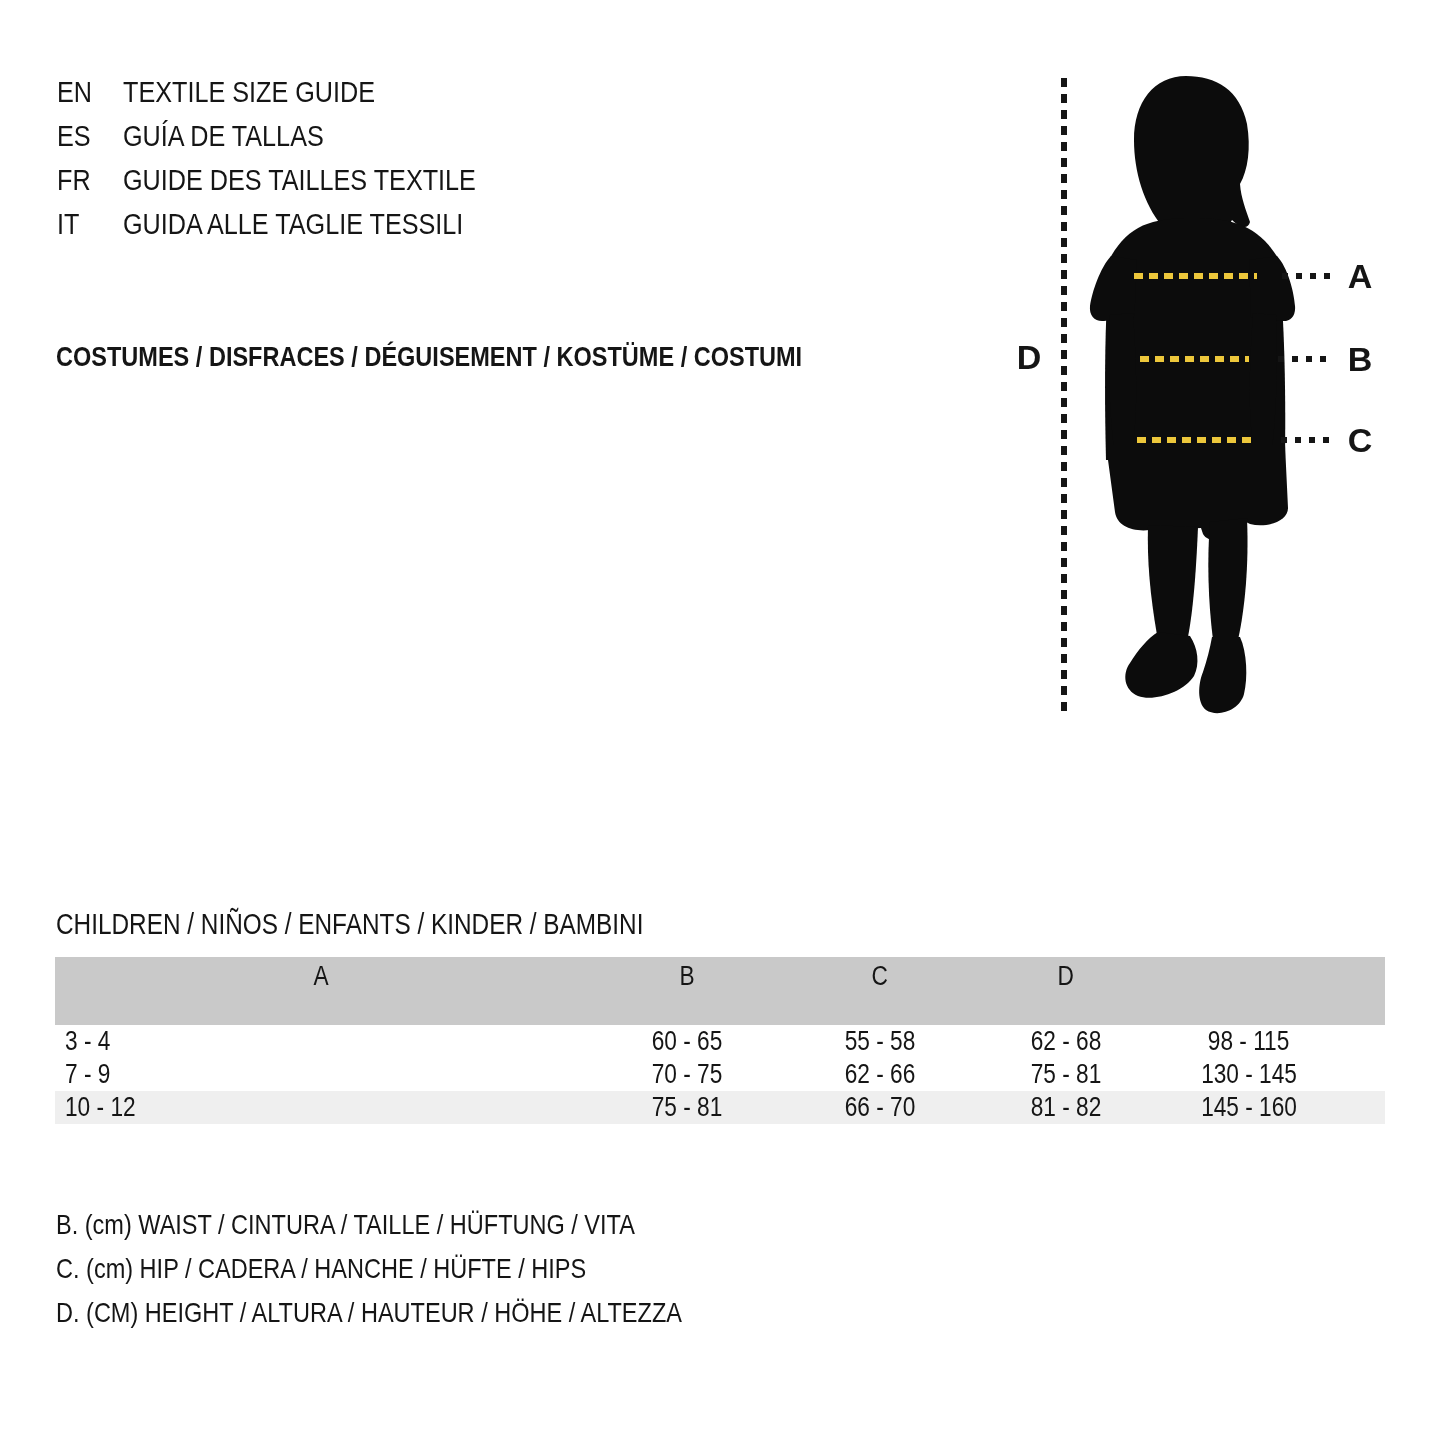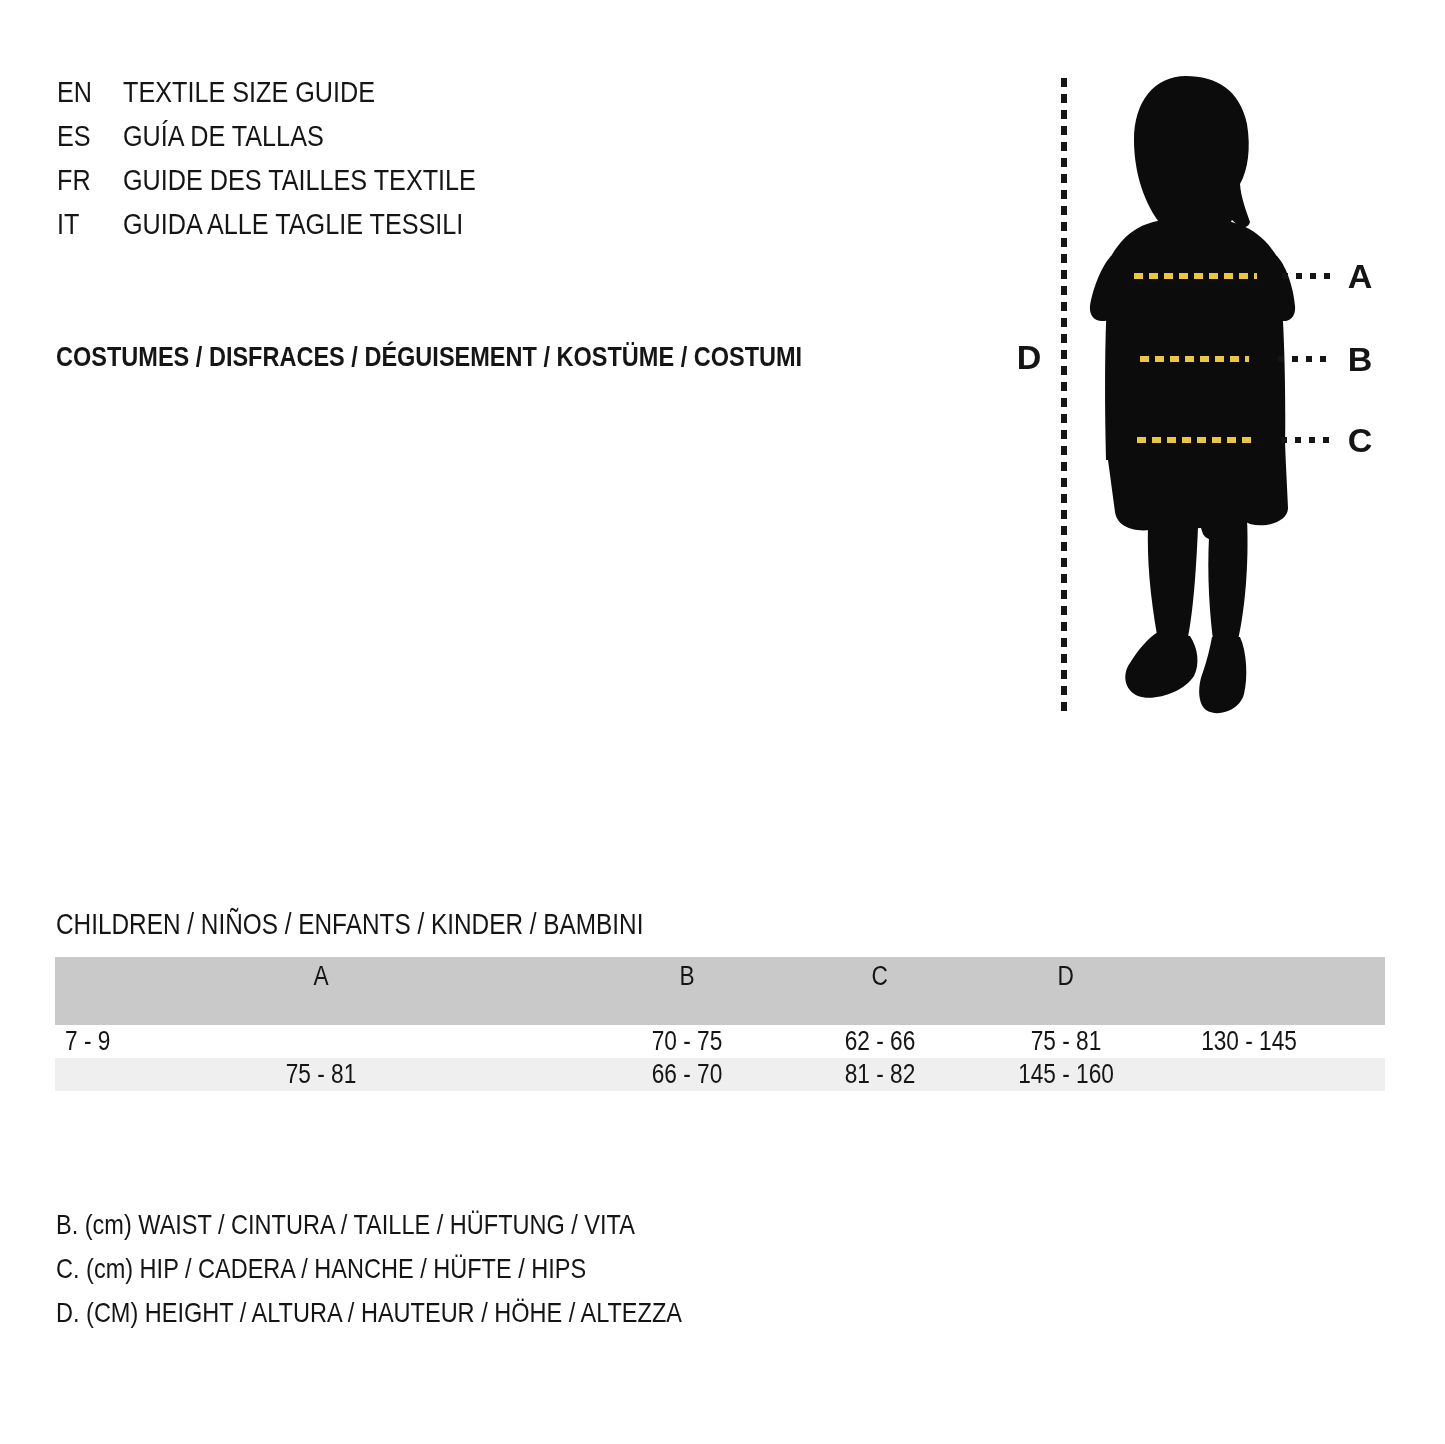--- a/index.html
+++ b/index.html
@@ -123,28 +123,37 @@
   <div class="size-table">
     <div class="thead">
       <div class="th-col"><span class="cxc">A</span></div>
       <div class="th-col"><span class="cxc">B</span></div>
       <div class="th-col"><span class="cxc">C</span></div>
       <div class="th-col"><span class="cxc">D</span></div>
       <div></div>
     </div>
 
     <div class="trow">
+      <div class="td-age"><span class="cx">3 - 4</span></div>
+      <div class="td"><span class="cxc">60 - 65</span></div>
+      <div class="td"><span class="cxc">55 - 58</span></div>
+      <div class="td"><span class="cxc">62 - 68</span></div>
+      <div class="td"><span class="cxc">98 - 115</span></div>
+      <div></div>
+    </div>
+    <div class="trow">
       <div class="td-age"><span class="cx">7 - 9</span></div>
       <div class="td"><span class="cxc">70 - 75</span></div>
       <div class="td"><span class="cxc">62 - 66</span></div>
       <div class="td"><span class="cxc">75 - 81</span></div>
       <div class="td"><span class="cxc">130 - 145</span></div>
       <div></div>
     </div>
     <div class="trow alt">
+      <div class="td-age"><span class="cx">10 - 12</span></div>
       <div class="td"><span class="cxc">75 - 81</span></div>
       <div class="td"><span class="cxc">66 - 70</span></div>
       <div class="td"><span class="cxc">81 - 82</span></div>
       <div class="td"><span class="cxc">145 - 160</span></div>
       <div></div>
     </div>
   </div>
 
   <div class="legend">
     <div class="legend-item"><span class="cx">B. (cm) WAIST / CINTURA / TAILLE / HÜFTUNG / VITA</span></div>

